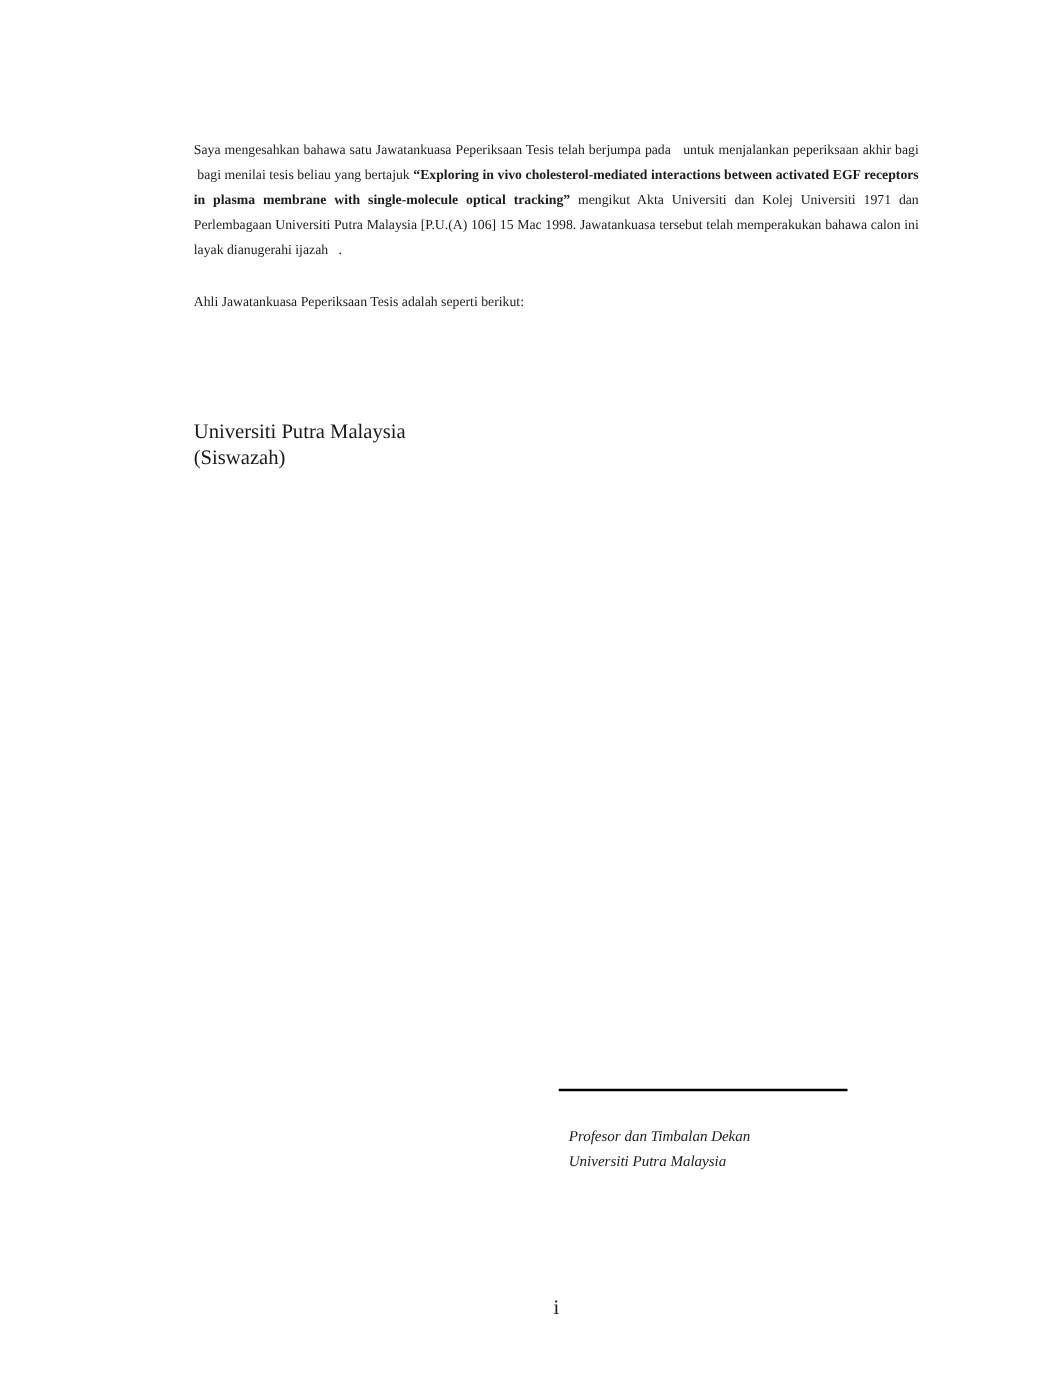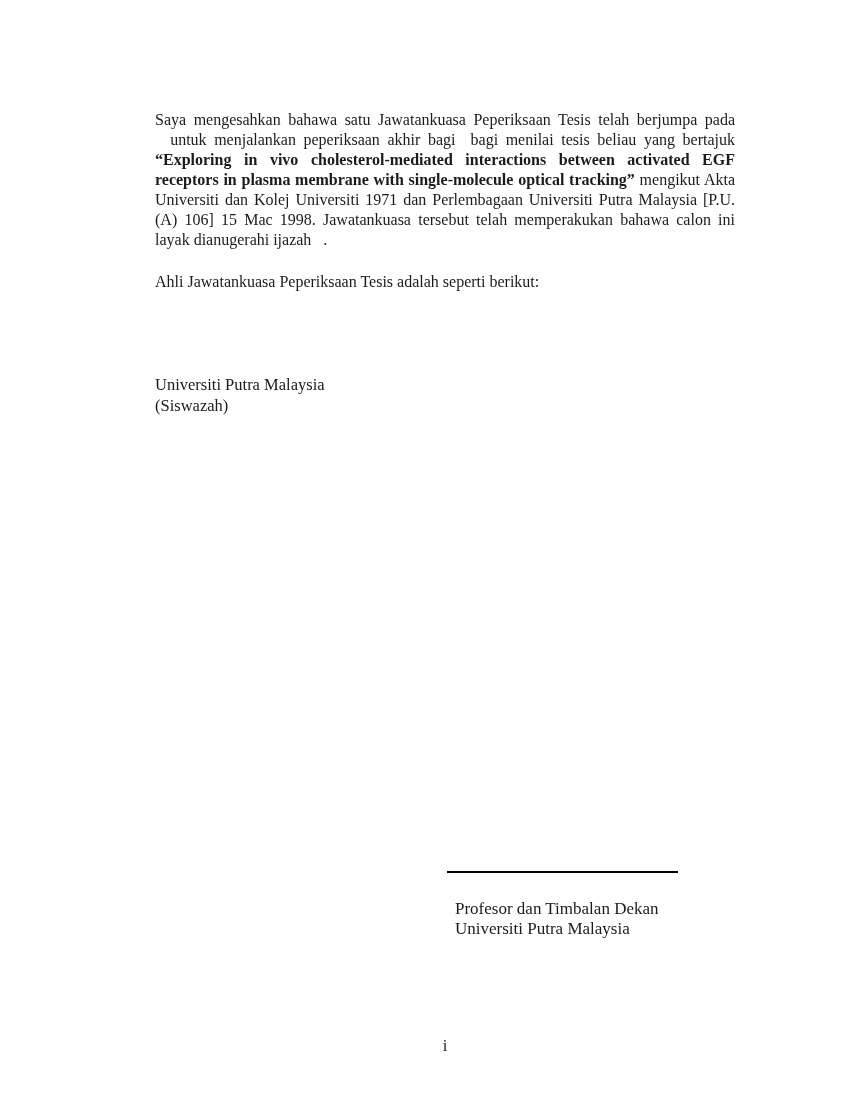--- a/index.html
+++ b/index.html
@@ -18,21 +18,21 @@
     overflow: hidden;
   }
   .textblock {
     position: absolute;
     left: 155px;
     top: 110px;
     width: 580px;
   }
   .para {
     margin: 0;
-    font-size: 16px;
+    font-size: 11px;
     line-height: 20px;
   }
   .justified {
     text-align: justify;
     text-justify: inter-word;
   }
   .bold {
     font-weight: 700;
   }
   .committee-intro {
@@ -52,22 +52,23 @@
     width: 231px;
   }
   .signature-line {
     width: 231px;
     height: 0;
     border-top: 2px solid #000000;
   }
   .signatory {
     margin-top: 26px;
     margin-left: 8px;
-    font-size: 17px;
+    font-size: 12px;
     line-height: 20px;
+    font-style: italic;
   }
   .date-label {
     margin-top: 20px;
     margin-left: 8px;
     font-size: 16.5px;
     line-height: 20px;
   }
   .page-number {
     position: absolute;
     left: 155px;

